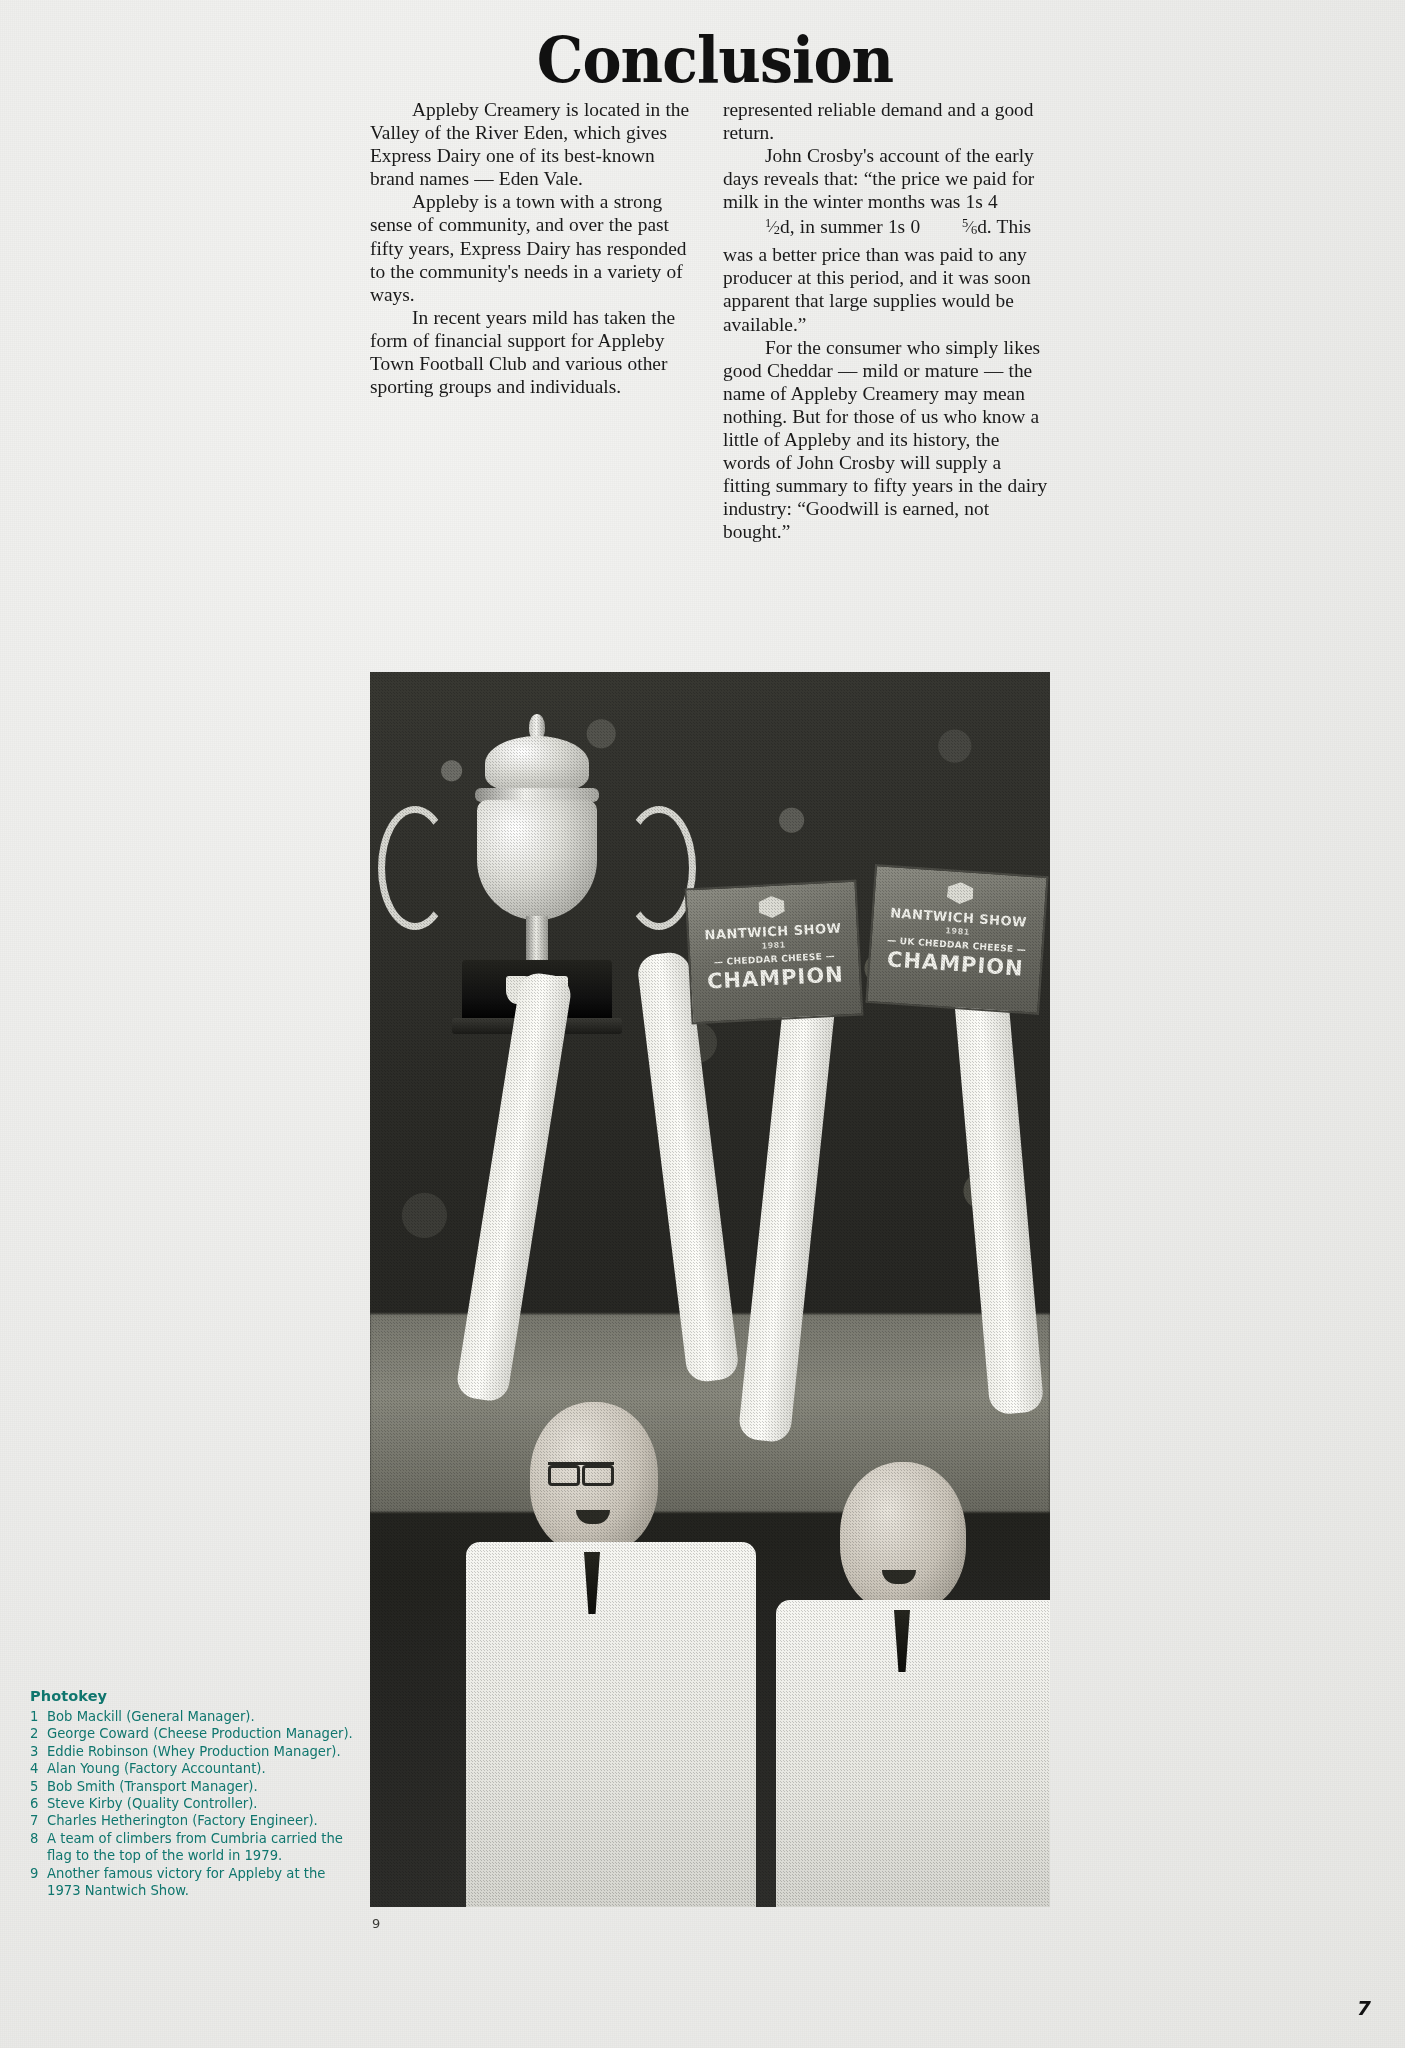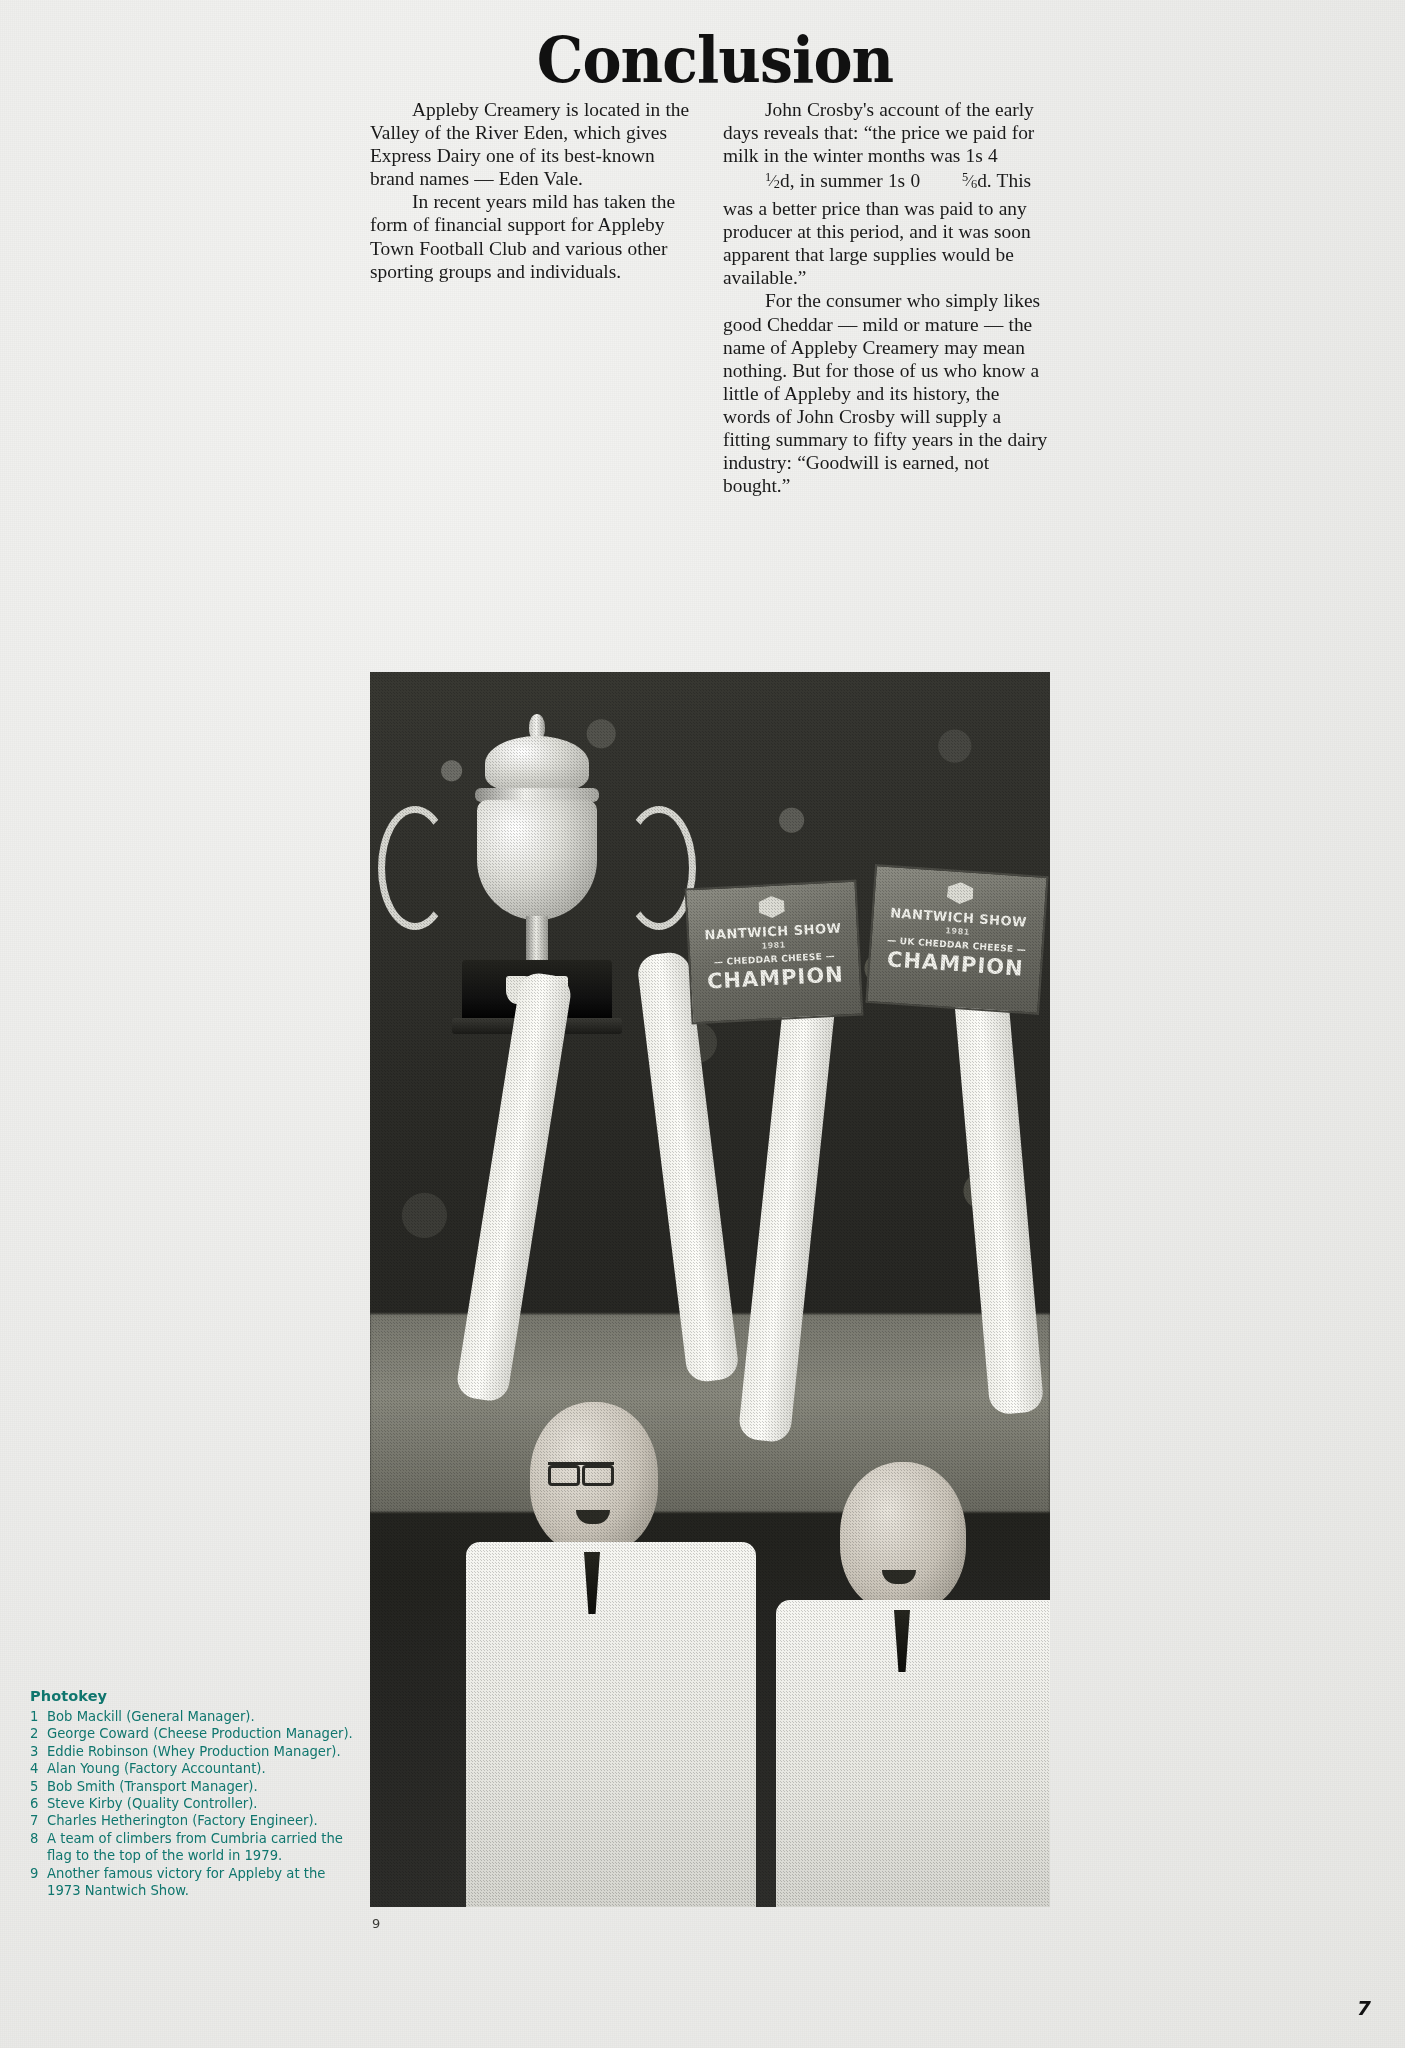--- a/index.html
+++ b/index.html
@@ -253,24 +253,26 @@
 <div class="paper-grain"></div>
 
 <div class="page">
 
   <div class="headline">Conclusion</div>
 
   <div class="article">
 
     <div class="col">
       <p>Appleby Creamery is located in the Valley of the River Eden, which gives Express Dairy one of its best-known brand names — Eden Vale.</p>
+      <p>Appleby is a town with a strong sense of community, and over the past fifty years, Express Dairy has responded to the community's needs in a variety of ways.</p>
       <p>In recent years mild has taken the form of financial support for Appleby Town Football Club and various other sporting groups and individuals.</p>
     </div>
 
     <div class="col">
+      <p class="noindent">represented reliable demand and a good return.</p>
       <p><span>John Crosby's account of the early days reveals that: “the price we paid for milk in the winter months was 1s 4</span><span class="frac"><sup>1</sup>⁄<sub>2</sub></span><span>d, in summer 1s 0</span><span class="frac"><sup>5</sup>⁄<sub>6</sub></span><span>d. This was a better price than was paid to any producer at this period, and it was soon apparent that large supplies would be available.”</span></p>
       <p>For the consumer who simply likes good Cheddar — mild or mature — the name of Appleby Creamery may mean nothing. But for those of us who know a little of Appleby and its history, the words of John Crosby will supply a fitting summary to fifty years in the dairy industry: “Goodwill is earned, not bought.”</p>
     </div>
 
   </div>
 
   <div class="photo-wrap">
     <div class="photo">
       <div class="bg-foliage"></div>
       <div class="grass"></div>

